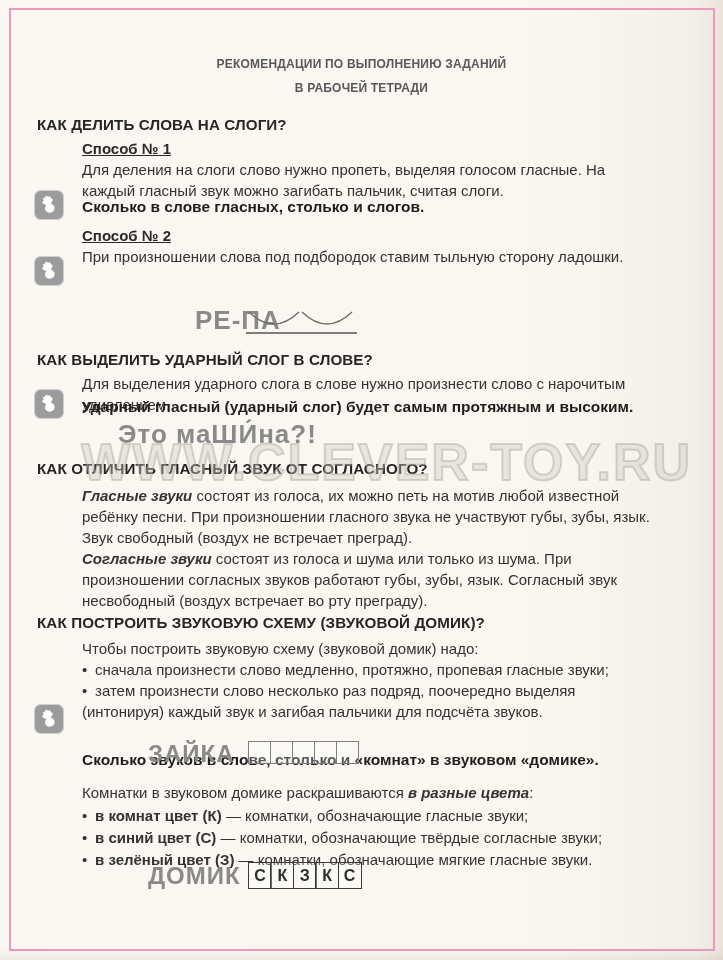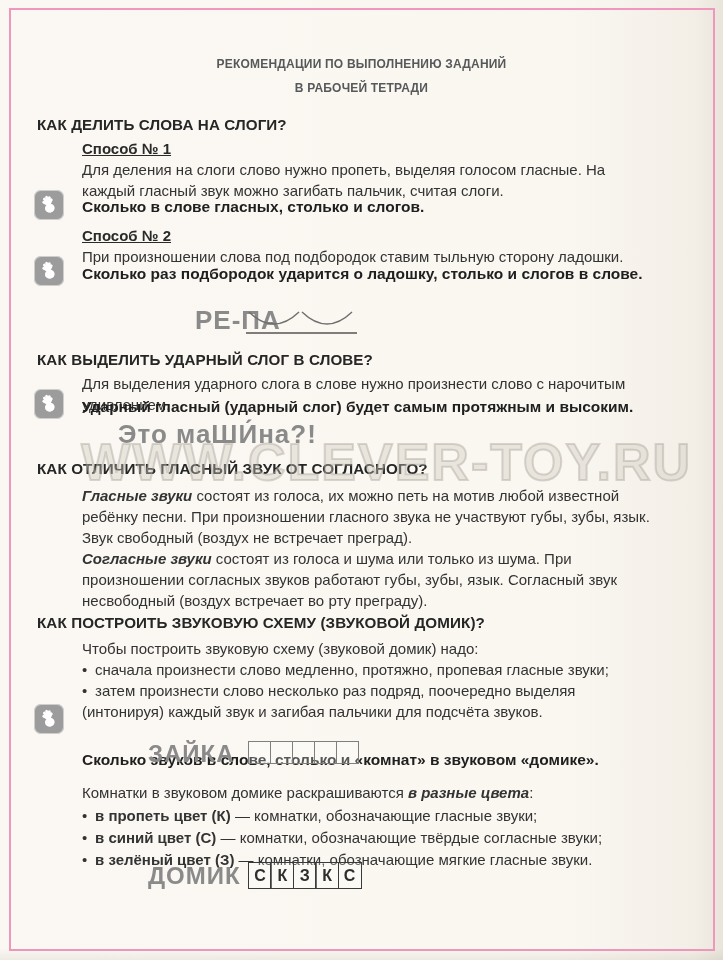--- a/index.html
+++ b/index.html
@@ -108,21 +108,20 @@
       <g fill="#ffffff" transform="rotate(-14 12 12)">
         <rect x="10.5" y="1.6" width="3" height="11" rx="1.5" transform="rotate(-4 12 12)"></rect>
         <rect x="10.5" y="2.4" width="3" height="11" rx="1.5" transform="rotate(17 12 12)"></rect>
         <rect x="10.5" y="2.2" width="3" height="11" rx="1.5" transform="rotate(-24 12 12)"></rect>
         <rect x="10.5" y="4.2" width="3" height="9" rx="1.5" transform="rotate(37 12 12)"></rect>
         <rect x="10.5" y="4.0" width="3" height="9.5" rx="1.5" transform="rotate(-49 12 12)"></rect>
         <ellipse cx="12" cy="15.6" rx="5.3" ry="4.9"></ellipse>
       </g>
     </svg>
   </div>
-  <div class="abs hand-note" style="top:264px;left:82px;">Сколько раз подбородок ударится о ладошку, столько и слогов в слове.</div>
 
 
   <div class="abs example-word word-lg" style="top:305px;left:160px;margin-left:35px;">РЕ-ПА</div>
   <svg class="abs" style="top:300px;left:243px;" width="118" height="38" viewBox="0 0 118 38">
     <path d="M6,12 Q31,36 56,12" fill="none" stroke="#6f6f6f" stroke-width="1.4"></path>
     <path d="M59,12 Q84,36 109,12" fill="none" stroke="#6f6f6f" stroke-width="1.4"></path>
     <line x1="3" y1="33" x2="114" y2="33" stroke="#555555" stroke-width="1.7"></line>
   </svg>
 
   <div class="abs h2" style="top:351px;left:37px;">КАК ВЫДЕЛИТЬ УДАРНЫЙ СЛОГ В СЛОВЕ?</div>
@@ -171,21 +170,21 @@
   <div class="abs cells-row" style="top:741px;left:248px;">
     <div class="cell-empty"></div>
     <div class="cell-empty"></div>
     <div class="cell-empty"></div>
     <div class="cell-empty"></div>
     <div class="cell-empty"></div>
   </div>
 
   <div class="abs body-text" style="top:782px;left:82px;"><span>Комнатки в звуковом домике раскрашиваются </span><span class="em-bi">в разные цвета</span><span>:</span></div>
 
-  <div class="abs body-text" style="top:805px;left:82px;"><span class="bullet-glyph">•</span><span class="lead-bold">в пропеть цвет (К)</span><span> — комнатки, обозначающие гласные звуки;</span></div>
+  <div class="abs body-text" style="top:805px;left:82px;"><span class="bullet-glyph">•</span><span class="lead-bold">в комнат цвет (К)</span><span> — комнатки, обозначающие гласные звуки;</span></div>
   <div class="abs body-text" style="top:827px;left:82px;"><span class="bullet-glyph">•</span><span class="lead-bold">в синий цвет (С)</span><span> — комнатки, обозначающие твёрдые согласные звуки;</span></div>
   <div class="abs body-text" style="top:849px;left:82px;"><span class="bullet-glyph">•</span><span class="lead-bold">в зелёный цвет (З)</span><span> — комнатки, обозначающие мягкие гласные звуки.</span></div>
 
   <div class="abs example-word word-md" style="top:862px;left:148px;">ДОМИК</div>
   <div class="abs cells-row" style="top:862px;left:248px;">
     <div class="cell-letter">С</div>
     <div class="cell-letter">К</div>
     <div class="cell-letter">З</div>
     <div class="cell-letter">К</div>
     <div class="cell-letter">С</div>

